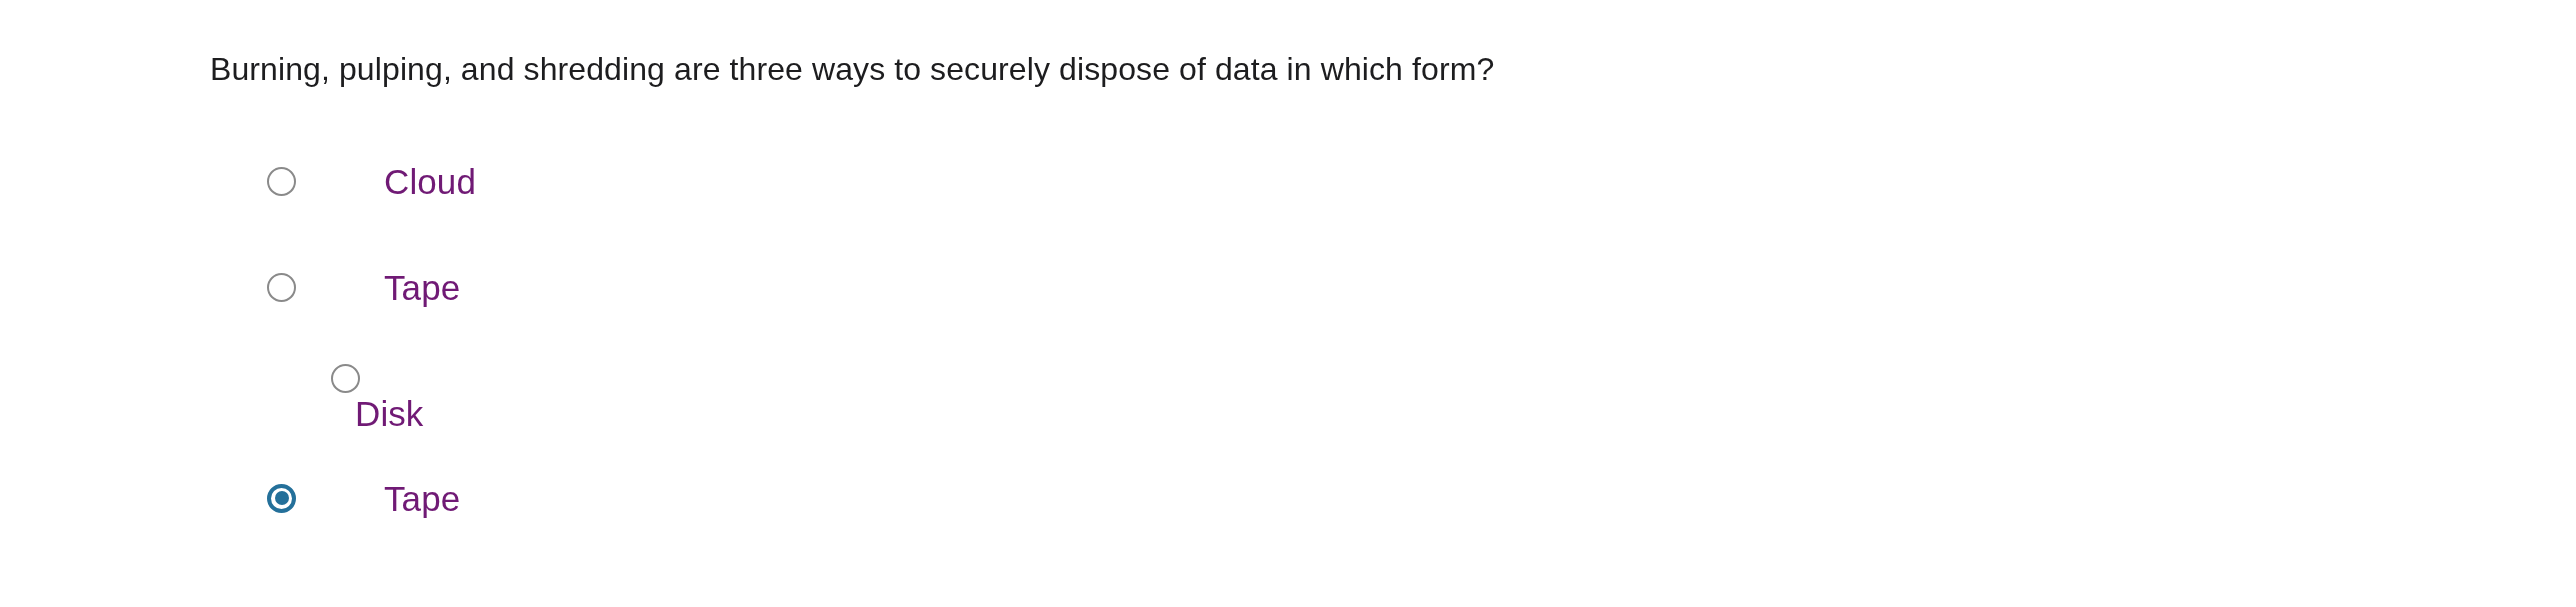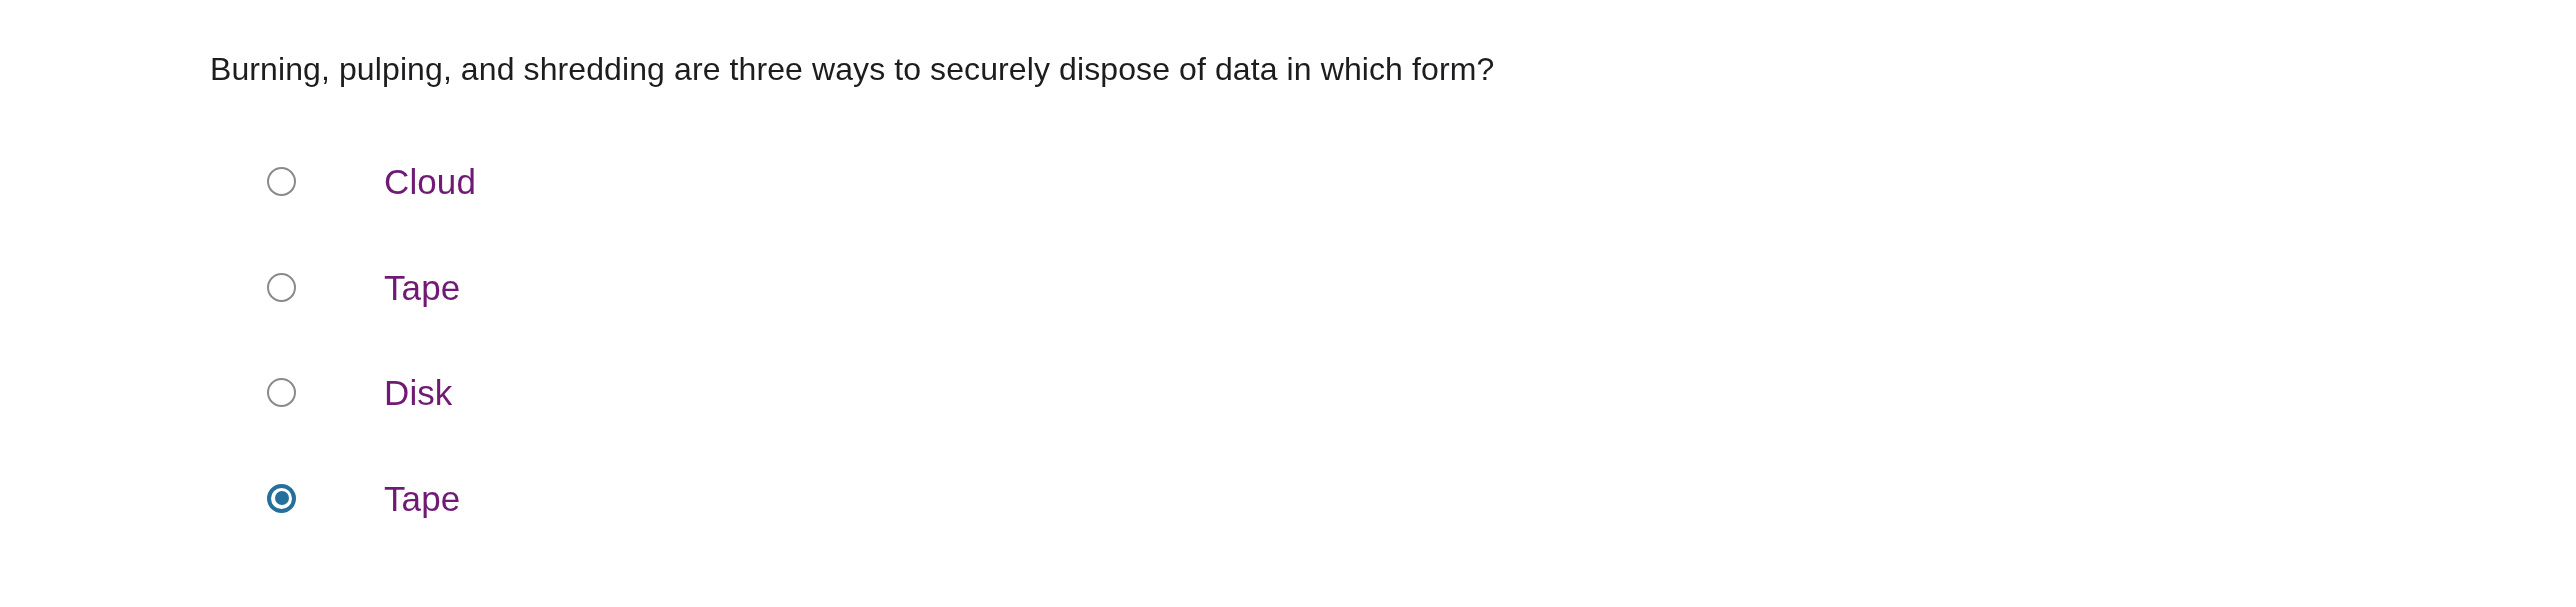--- a/index.html
+++ b/index.html
@@ -48,21 +48,21 @@
   .option-row {
     position: absolute;
     left: 267px;
     height: 56px;
     display: flex;
     align-items: center;
     cursor: pointer;
   }
   .option-row[data-row="0"] { top: 153px; }
   .option-row[data-row="1"] { top: 259px; }
-  .option-row[data-row="2"] { top: 364px; }
+  .option-row[data-row="2"] { top: 364px; flex-direction: column; }
   .option-row[data-row="3"] { top: 470px; }
 
   .radio-icon {
     position: relative;
     flex: 0 0 auto;
     width: 29px;
     height: 29px;
     border-radius: 50%;
     box-sizing: border-box;
     background: #ffffff;

